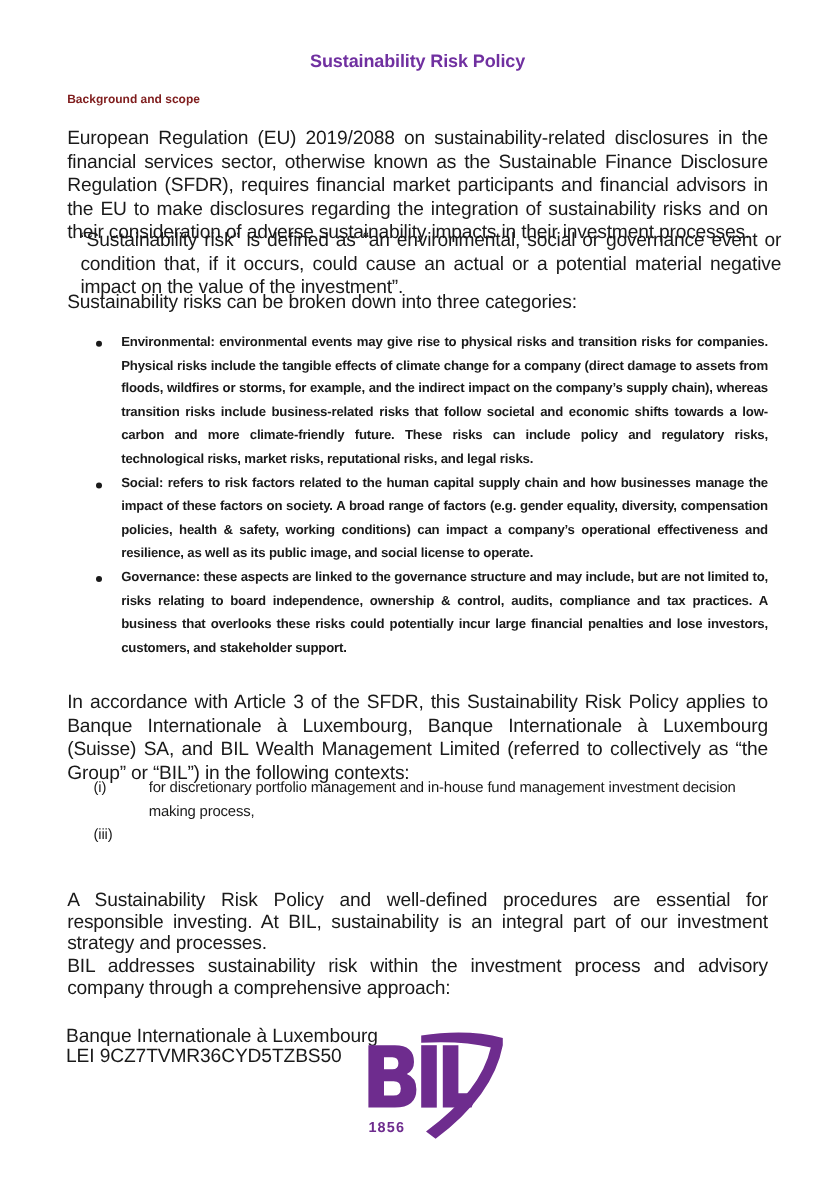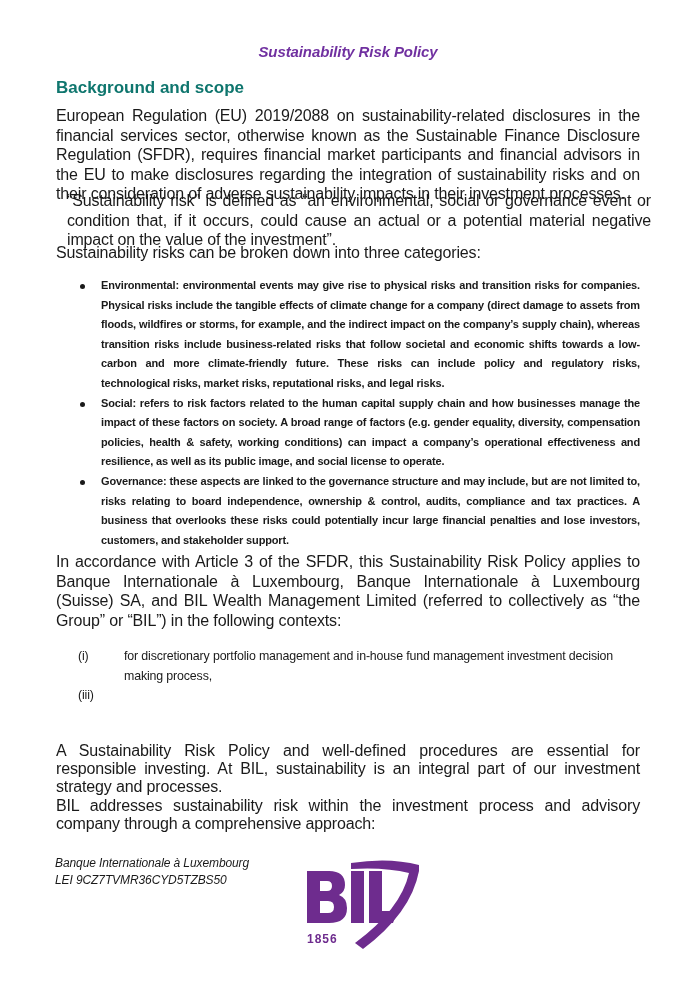--- a/index.html
+++ b/index.html
@@ -22,31 +22,30 @@
       width: 584px;
     }
     .title {
       position: absolute;
       left: 0;
       top: 43px;
       width: 584px;
       text-align: center;
       font-size: 15px;
       font-weight: bold;
-      font-style: italic;
       color: #7030a0;
       letter-spacing: -0.1px;
     }
     .heading {
       position: absolute;
       left: 0;
       top: 78px;
-      font-size: 17px;
+      font-size: 10px;
       font-weight: bold;
-      color: #0f766e;
+      color: #7f1d1d;
     }
     .para {
       position: absolute;
       left: 0;
       width: 584px;
       font-size: 16px;
       line-height: 19.6px;
       text-align: justify;
       letter-spacing: -0.15px;
     }
@@ -98,25 +97,24 @@
     }
     .numbered .num {
       position: absolute;
       left: 22px;
       top: 0;
     }
     .footer-text {
       position: absolute;
       left: 55px;
       top: 855px;
-      font-size: 12px;
+      font-size: 16px;
       line-height: 17px;
       color: #1a1a1a;
       letter-spacing: -0.1px;
-      font-style: italic;
     }
     .logo {
       position: absolute;
       left: 303px;
       top: 857px;
       width: 120px;
       height: 96px;
     }
   </style>
 </head>
@@ -142,21 +140,21 @@
     <li>
       <span class="bullet-dot"></span>
       <span>Social: refers to risk factors related to the human capital supply chain and how businesses manage the impact of these factors on society. A broad range of factors (e.g. gender equality, diversity, compensation policies, health &amp; safety, working conditions) can impact a company’s operational effectiveness and resilience, as well as its public image, and social license to operate.</span>
     </li>
     <li>
       <span class="bullet-dot"></span>
       <span>Governance: these aspects are linked to the governance structure and may include, but are not limited to, risks relating to board independence, ownership &amp; control, audits, compliance and tax practices. A business that overlooks these risks could potentially incur large financial penalties and lose investors, customers, and stakeholder support.</span>
     </li>
   </ul>
 
-  <p class="para" style="top:552px;margin:0;">In accordance with Article 3 of the SFDR, this Sustainability Risk Policy applies to Banque Internationale à Luxembourg, Banque Internationale à Luxembourg (Suisse) SA, and BIL Wealth Management Limited (referred to collectively as “the Group” or “BIL”) in the following contexts:</p>
+  <p class="para" style="top:576px;margin:0;">In accordance with Article 3 of the SFDR, this Sustainability Risk Policy applies to Banque Internationale à Luxembourg, Banque Internationale à Luxembourg (Suisse) SA, and BIL Wealth Management Limited (referred to collectively as “the Group” or “BIL”) in the following contexts:</p>
 
   <ol class="numbered">
     <li>
       <span class="num">(i)</span>
       <span>for discretionary portfolio management and in-house fund management investment decision making process,</span>
     </li>
     <li>
       <span class="num">(iii)</span>
     </li>
   </ol>

